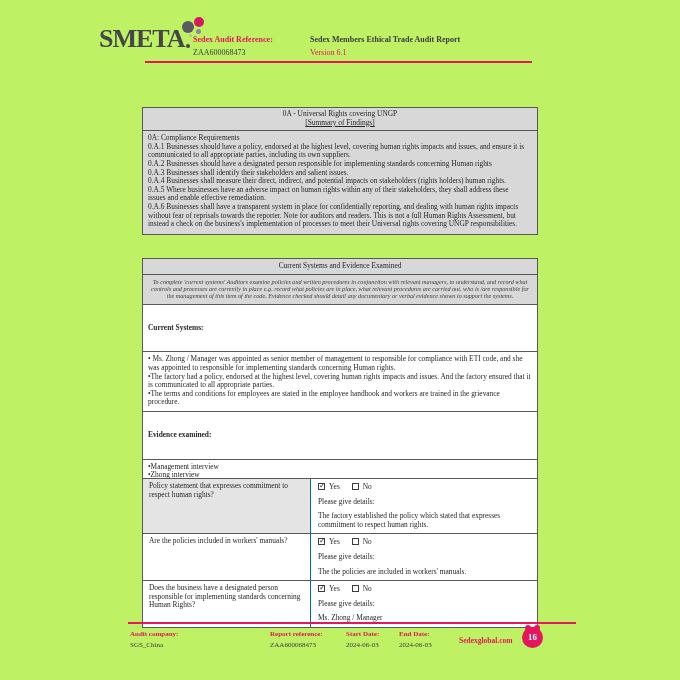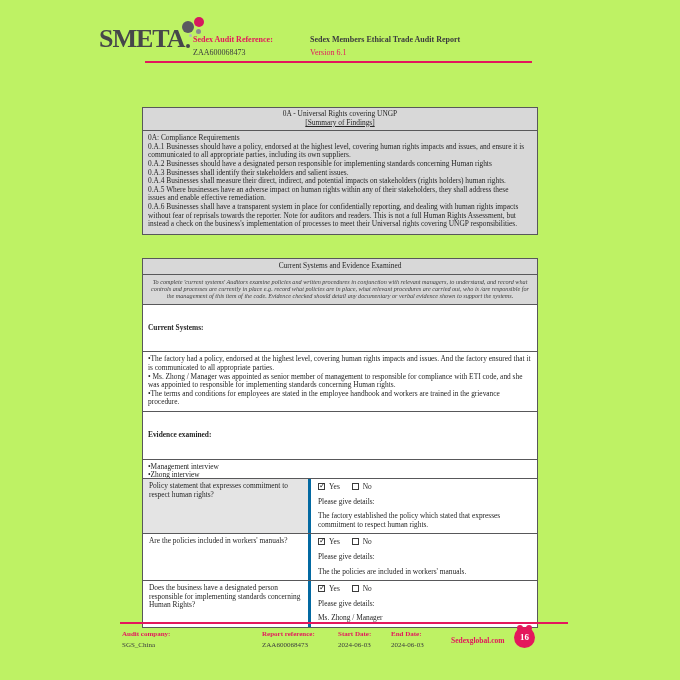--- a/index.html
+++ b/index.html
@@ -45,32 +45,32 @@
 
   
   #cs-block { top:258px; }
   #cs-head { text-align:center; padding:3px 7px; }
   #cs-note { font-style:italic; font-size:6.2px; line-height:7.4px; text-align:center; padding:3px 7px 4px 7px; color:#3c3c3c; }
 
   
   #q-block { top:478px; }
   .q-row { display:flex; align-items:stretch; }
   .q-row + .q-row { border-top:1px solid #58585a; }
-  .q-left { width:168px; padding:3px 6px; border-right:3px solid #0369a1; background:#fff; }
+  .q-left { width:168px; padding:3px 6px; border-right:1px solid #0369a1; background:#fff; }
   .q-left.shaded { background:#e4e4e4; }
   .q-right { flex:1; padding:3px 7px 4px 7px; background:#fff; }
   .q-checks { margin:1px 0 2px 0; }
   .cb { display:inline-block; width:7px; height:7px; border:1px solid #3c3c3c; position:relative; vertical-align:-1px; background:#fff; }
   .cb.checked::after { content:"\2713"; position:absolute; left:0px; top:-2.5px; font-size:8px; color:#222; }
   .cb-label { margin:0 12px 0 4px; }
   .q-details-label { margin:6px 0 0 0; }
   .q-details { margin:6px 0 0 0; }
 
   
-  #footer { position:absolute; left:120px; top:622px; width:448px; height:34px; font-size:7px; }
+  #footer { position:absolute; left:128px; top:622px; width:448px; height:34px; font-size:7px; }
   #footer-rule { position:absolute; left:0; top:0; width:448px; height:2px; background:#e4175c; }
   .ft-col { position:absolute; top:7px; line-height:11px; }
   .ft-label { color:#e4175c; font-weight:bold; }
   .ft-value { color:#3a3a3e; }
   #ft-audit { left:2px; }
   #ft-ref { left:142px; }
   #ft-start { left:218px; }
   #ft-end { left:271px; }
   #ft-site { position:absolute; left:331px; top:14px; color:#e4175c; font-weight:bold; font-size:7.5px; }
   #ft-badge { position:absolute; left:394px; top:5px; width:21px; height:21px; border-radius:50%; background:#e4175c;
@@ -118,22 +118,22 @@
         <div>0.A.5 Where businesses have an adverse impact on human rights within any of their stakeholders, they shall address these issues and enable effective remediation.</div>
         <div>0.A.6 Businesses shall have a transparent system in place for confidentially reporting, and dealing with human rights impacts without fear of reprisals towards the reporter. Note for auditors and readers. This is not a full Human Rights Assessment, but instead a check on the business's implementation of processes to meet their Universal rights covering UNGP responsibilities.</div>
       </div>
   </div>
 
   <div class="doc boxed" id="cs-block">
     <div id="cs-head" class="graybg">Current Systems and Evidence Examined</div>
     <div id="cs-note" class="graybg rowline">To complete 'current systems' Auditors examine policies and written procedures in conjunction with relevant managers, to understand, and record what controls and processes are currently in place e.g. record what policies are in place, what relevant procedures are carried out, who is /are responsible for the management of this item of the code. Evidence checked should detail any documentary or verbal evidence shown to support the systems.</div>
     <div class="bold-row rowline">Current Systems:</div>
     <div class="body-row rowline">
+        <div>• Ms. Zhong / Manager was appointed as senior member of management to responsible for compliance with ETI code, and she was appointed to responsible for implementing standards concerning Human rights.</div>
         <div>•The factory had a policy, endorsed at the highest level, covering human rights impacts and issues. And the factory ensured that it is communicated to all appropriate parties.</div>
-        <div>• Ms. Zhong / Manager was appointed as senior member of management to responsible for compliance with ETI code, and she was appointed to responsible for implementing standards concerning Human rights.</div>
         <div>•The terms and conditions for employees are stated in the employee handbook and workers are trained in the grievance procedure.</div>
       </div>
     <div class="bold-row rowline">Evidence examined:</div>
     <div class="body-row rowline">
         <div>•Management interview</div>
         <div>•Zhong interview</div>
         <div>•Employee manual, training records etc.</div>
       </div>
     <div class="bold-row rowline">Any other comments:</div>
     <div class="body-row rowline">Nil</div>

